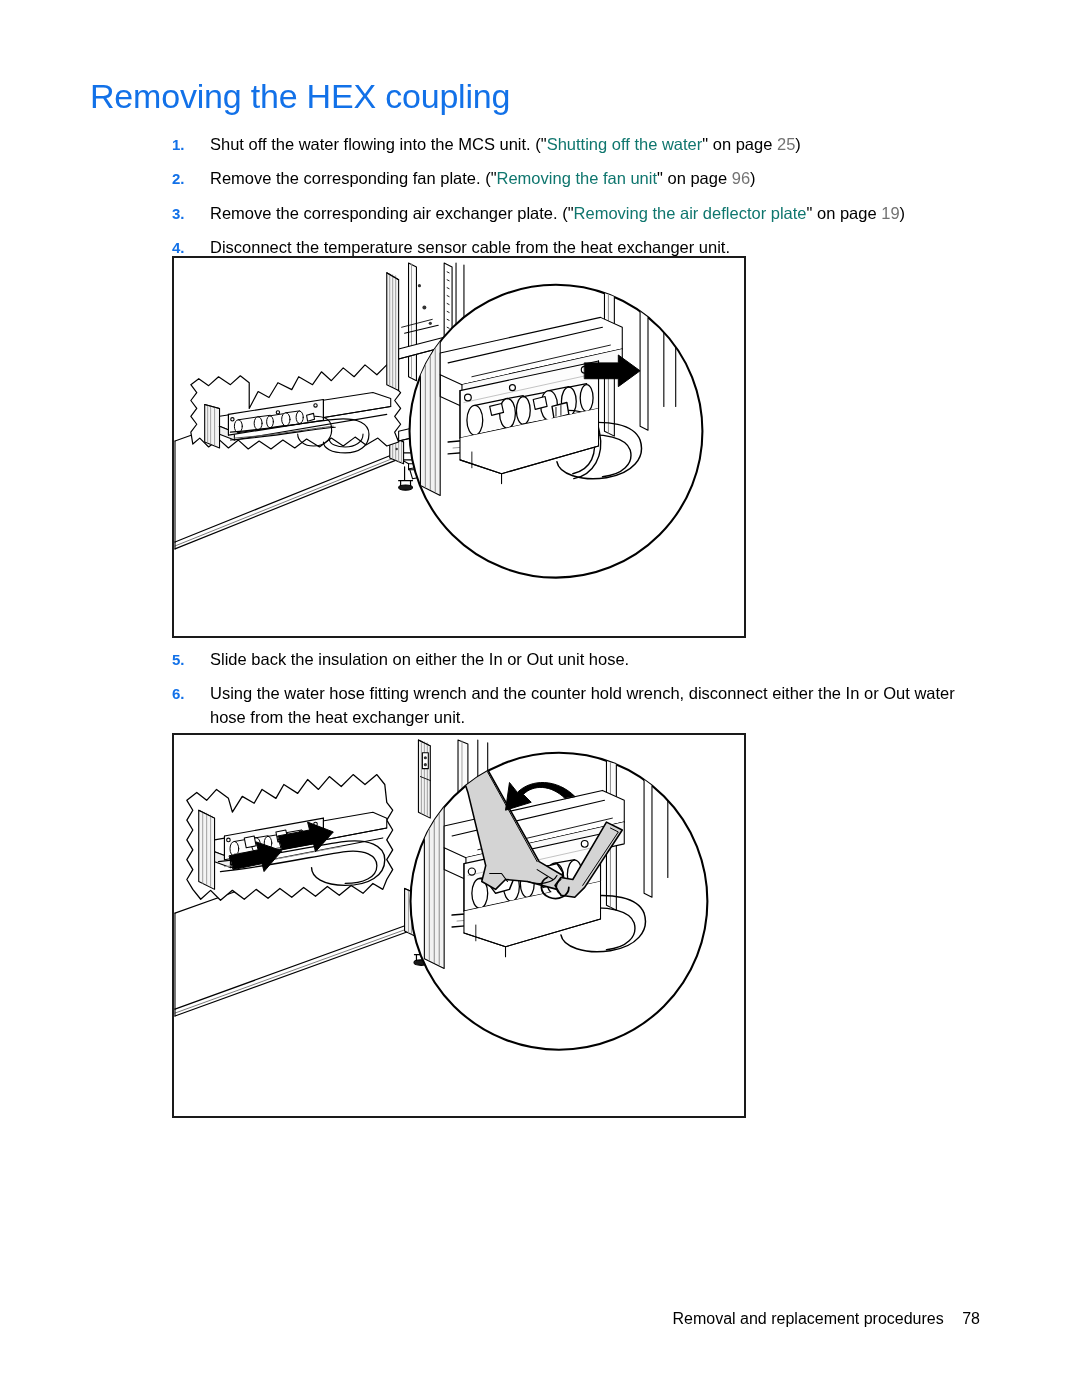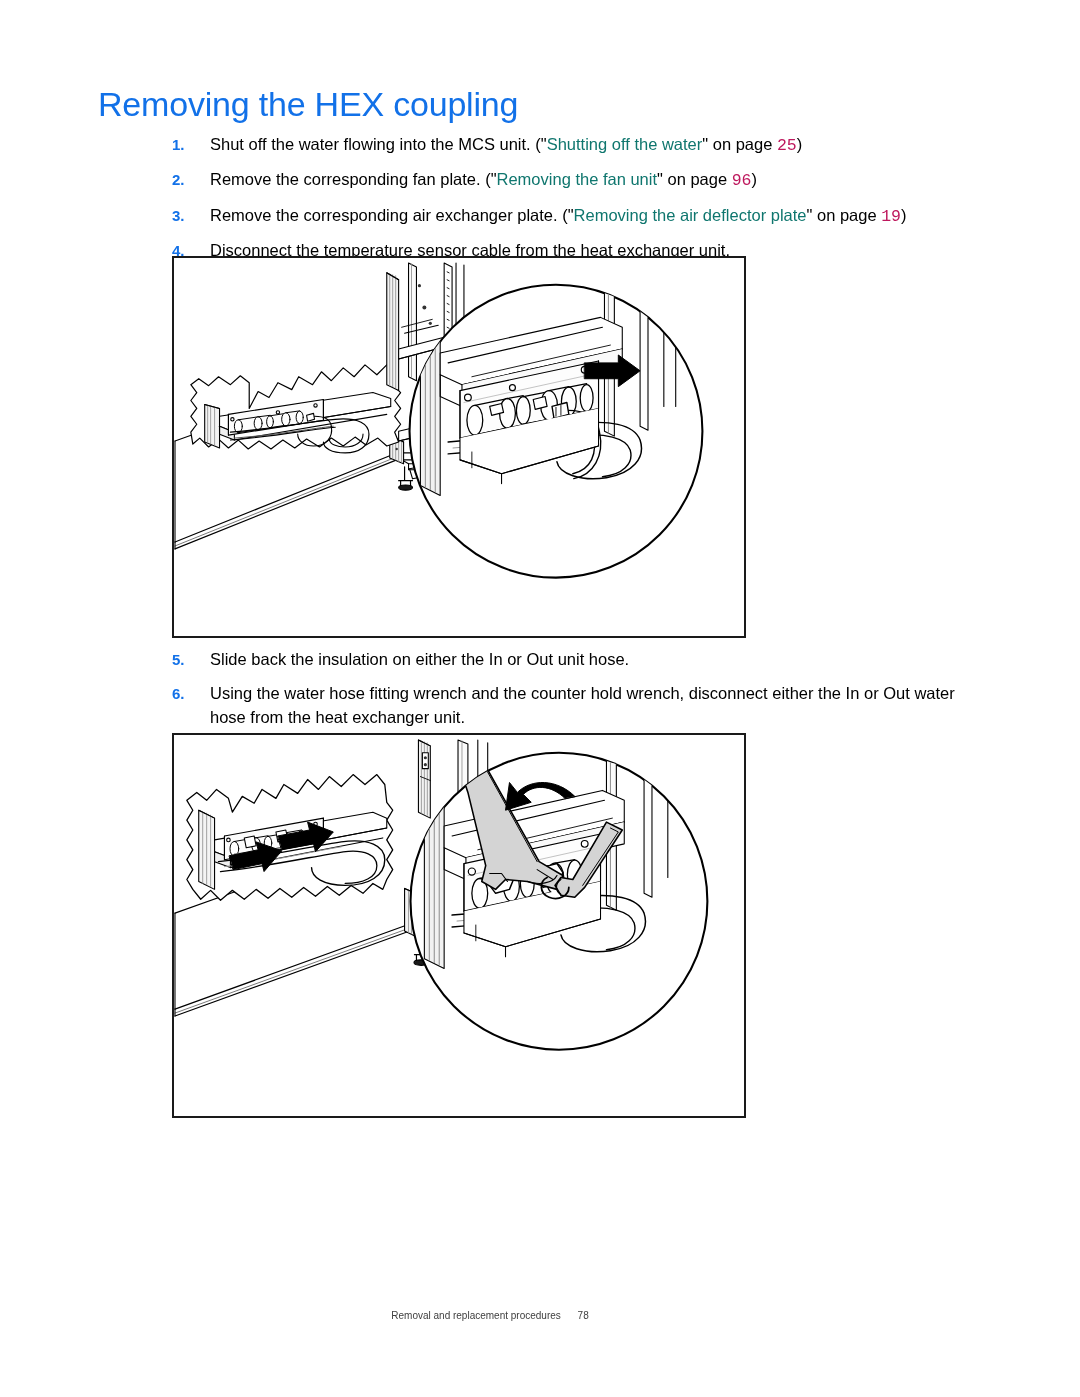--- a/index.html
+++ b/index.html
@@ -25,21 +25,21 @@
 
   
   .page-title {
     position: absolute;
     left: 90px;
     top: 78px;
     font-size: 34px;
     font-weight: normal;
     letter-spacing: -0.2px;
     color: #1271e8;
-    margin: 8px;
+    margin: 0;
     line-height: 1.1;
     white-space: nowrap;
   }
 
   
   .steps {
     position: absolute;
     left: 172px;
     width: 800px;
   }
@@ -59,45 +59,45 @@
     flex: 0 0 38px;
     color: #1271e8;
     font-weight: bold;
     font-size: 15px;
     padding-top: 1px;
   }
   .step-body {
     flex: 1 1 auto;
   }
   .xref { color: #0f766e; }
-  .pgnum { color: #be185d; font-family: Liberation Mono, monospace; }
+  .pgnum { color: #737373; }
 
   
   .figure {
     position: absolute;
     left: 172px;
     border: 2px solid #1a1a1a;
     background: #ffffff;
     box-sizing: border-box;
     overflow: hidden;
   }
   .figure-1 { top: 256px;  width: 574px; height: 382px; }
   .figure-2 { top: 733px;  width: 574px; height: 385px; }
   .figure svg { display: block; width: 100%; height: 100%; }
 
   
   .footer {
     position: absolute;
     left: 0;
     right: 0;
     top: 1310px;
-    text-align: center;
+    text-align: right;
     padding-right: 100px;
-    font-size: 10px;
-    color: #404040;
+    font-size: 16px;
+    color: #000000;
   }
   .footer .pg {
     display: inline-block;
     margin-left: 14px;
   }
 </style>
 </head>
 <body>
 
 <div class="page">

